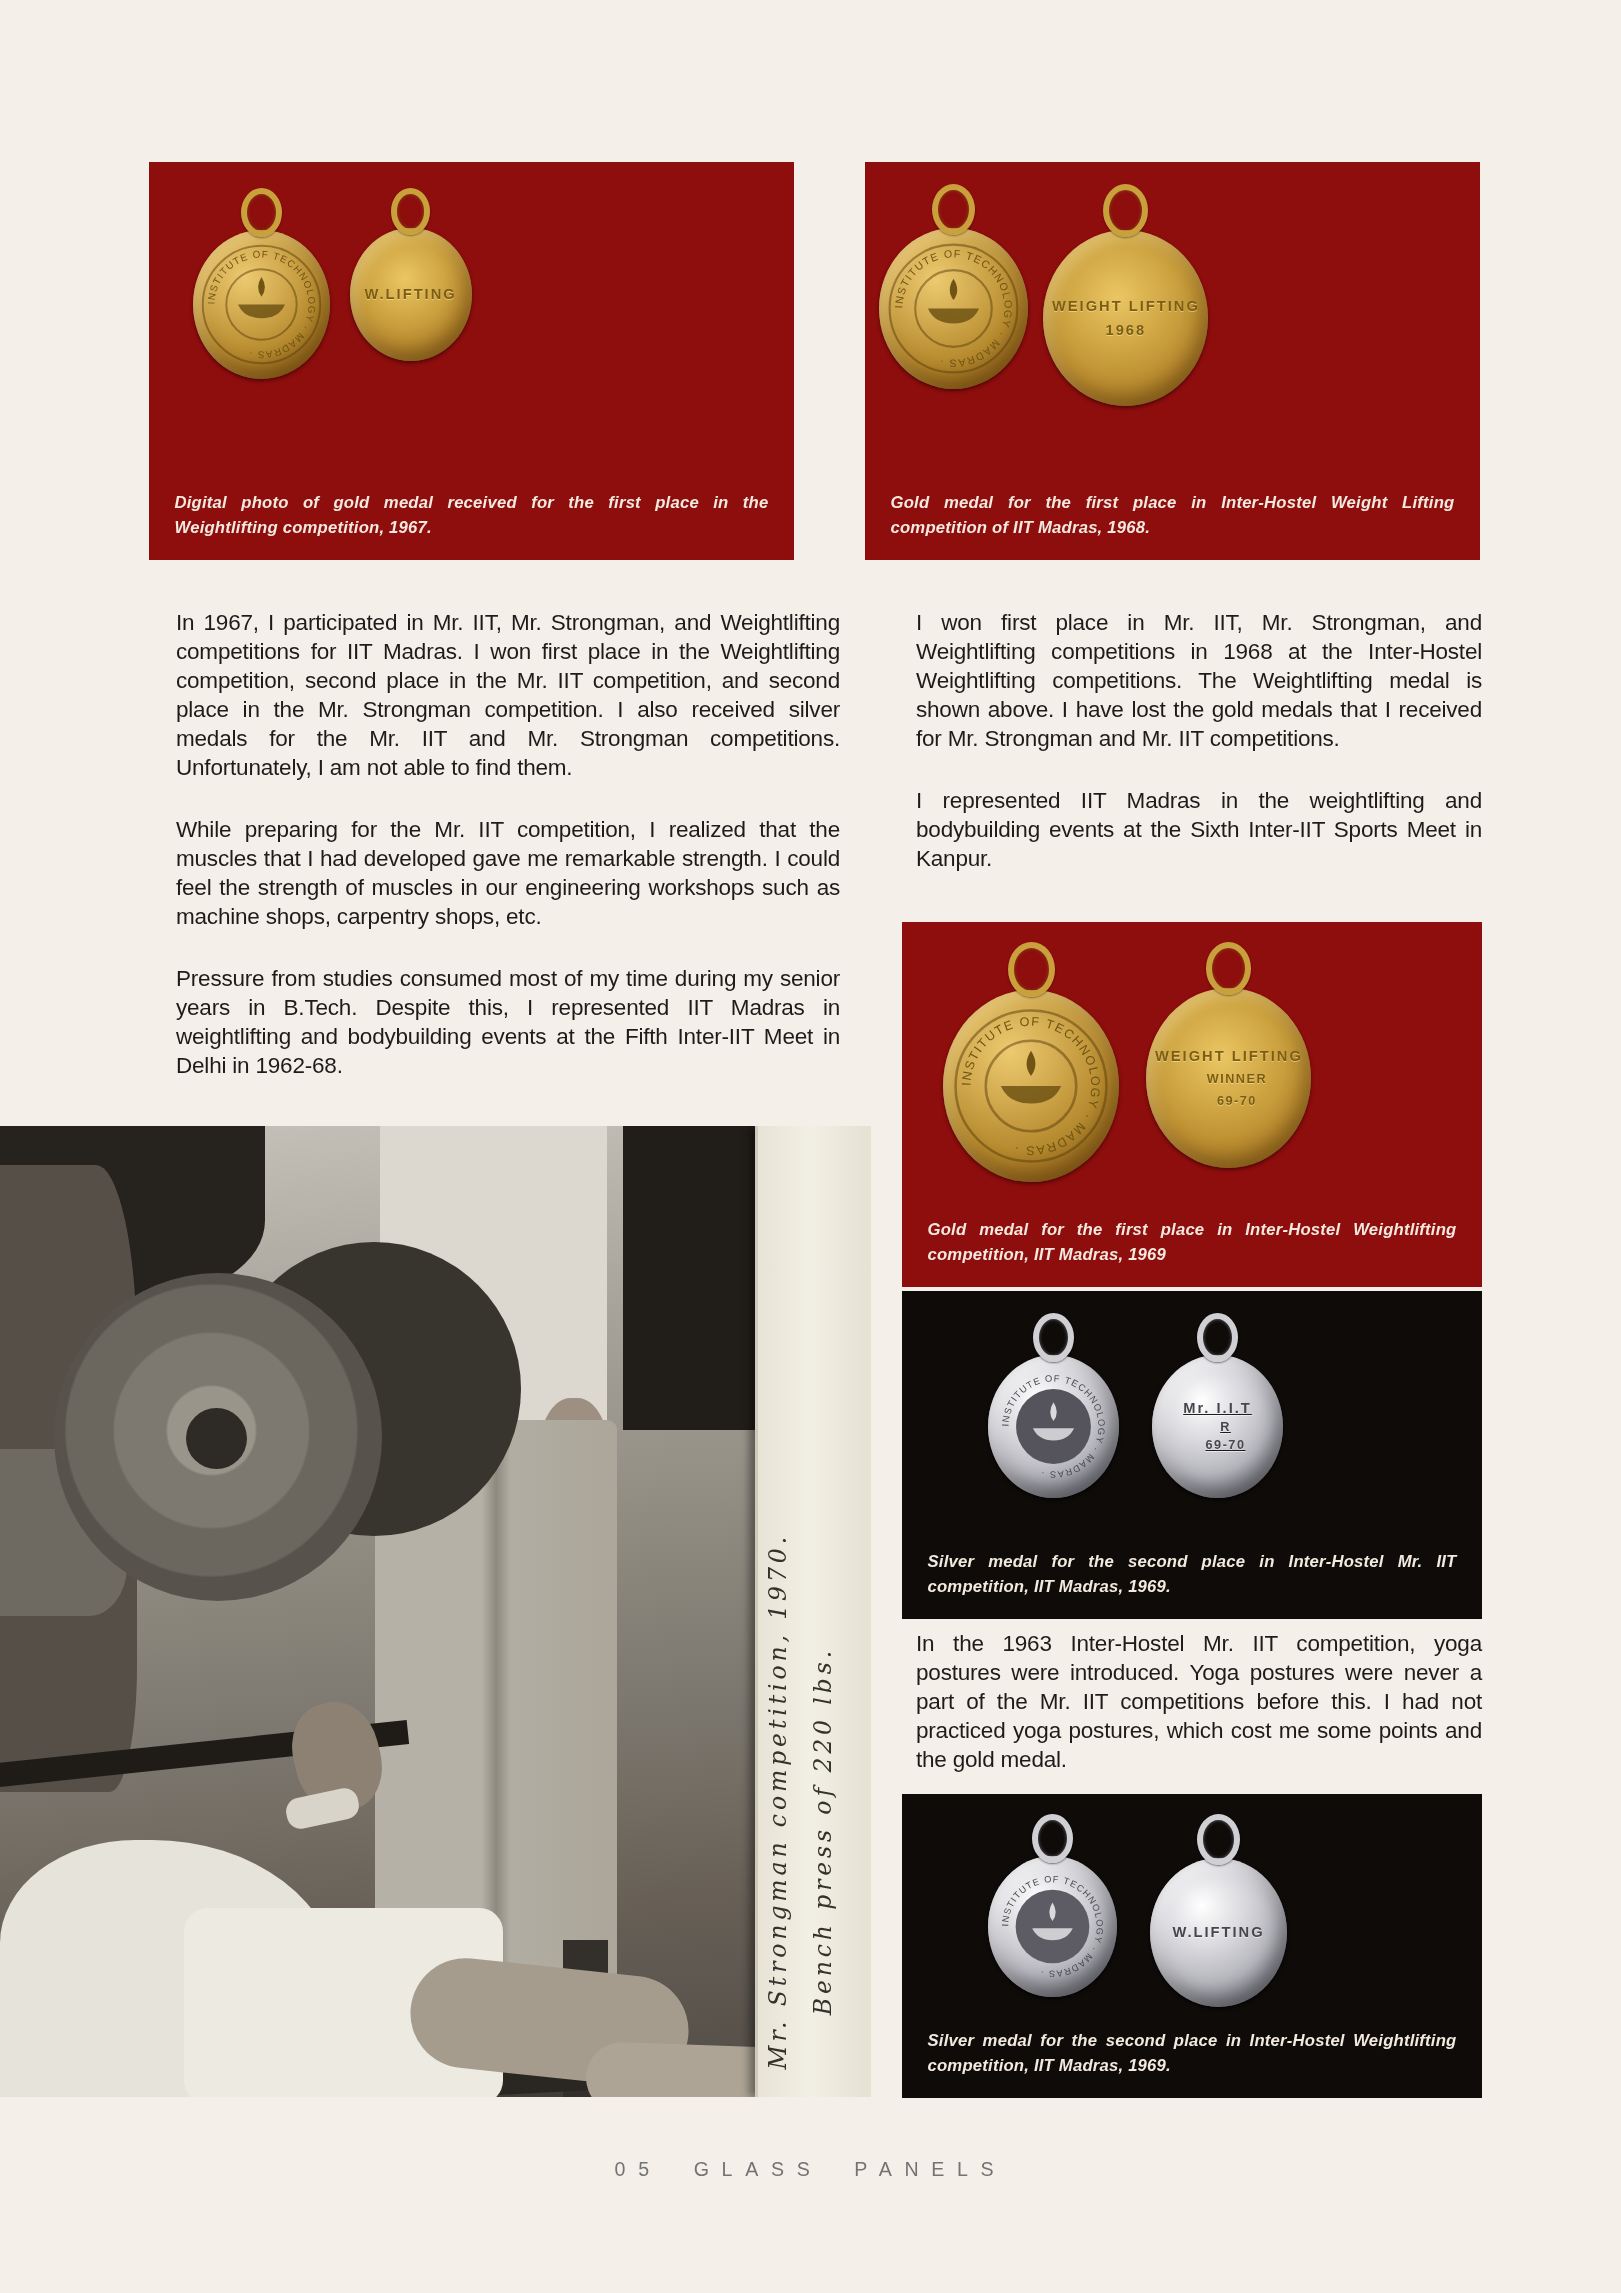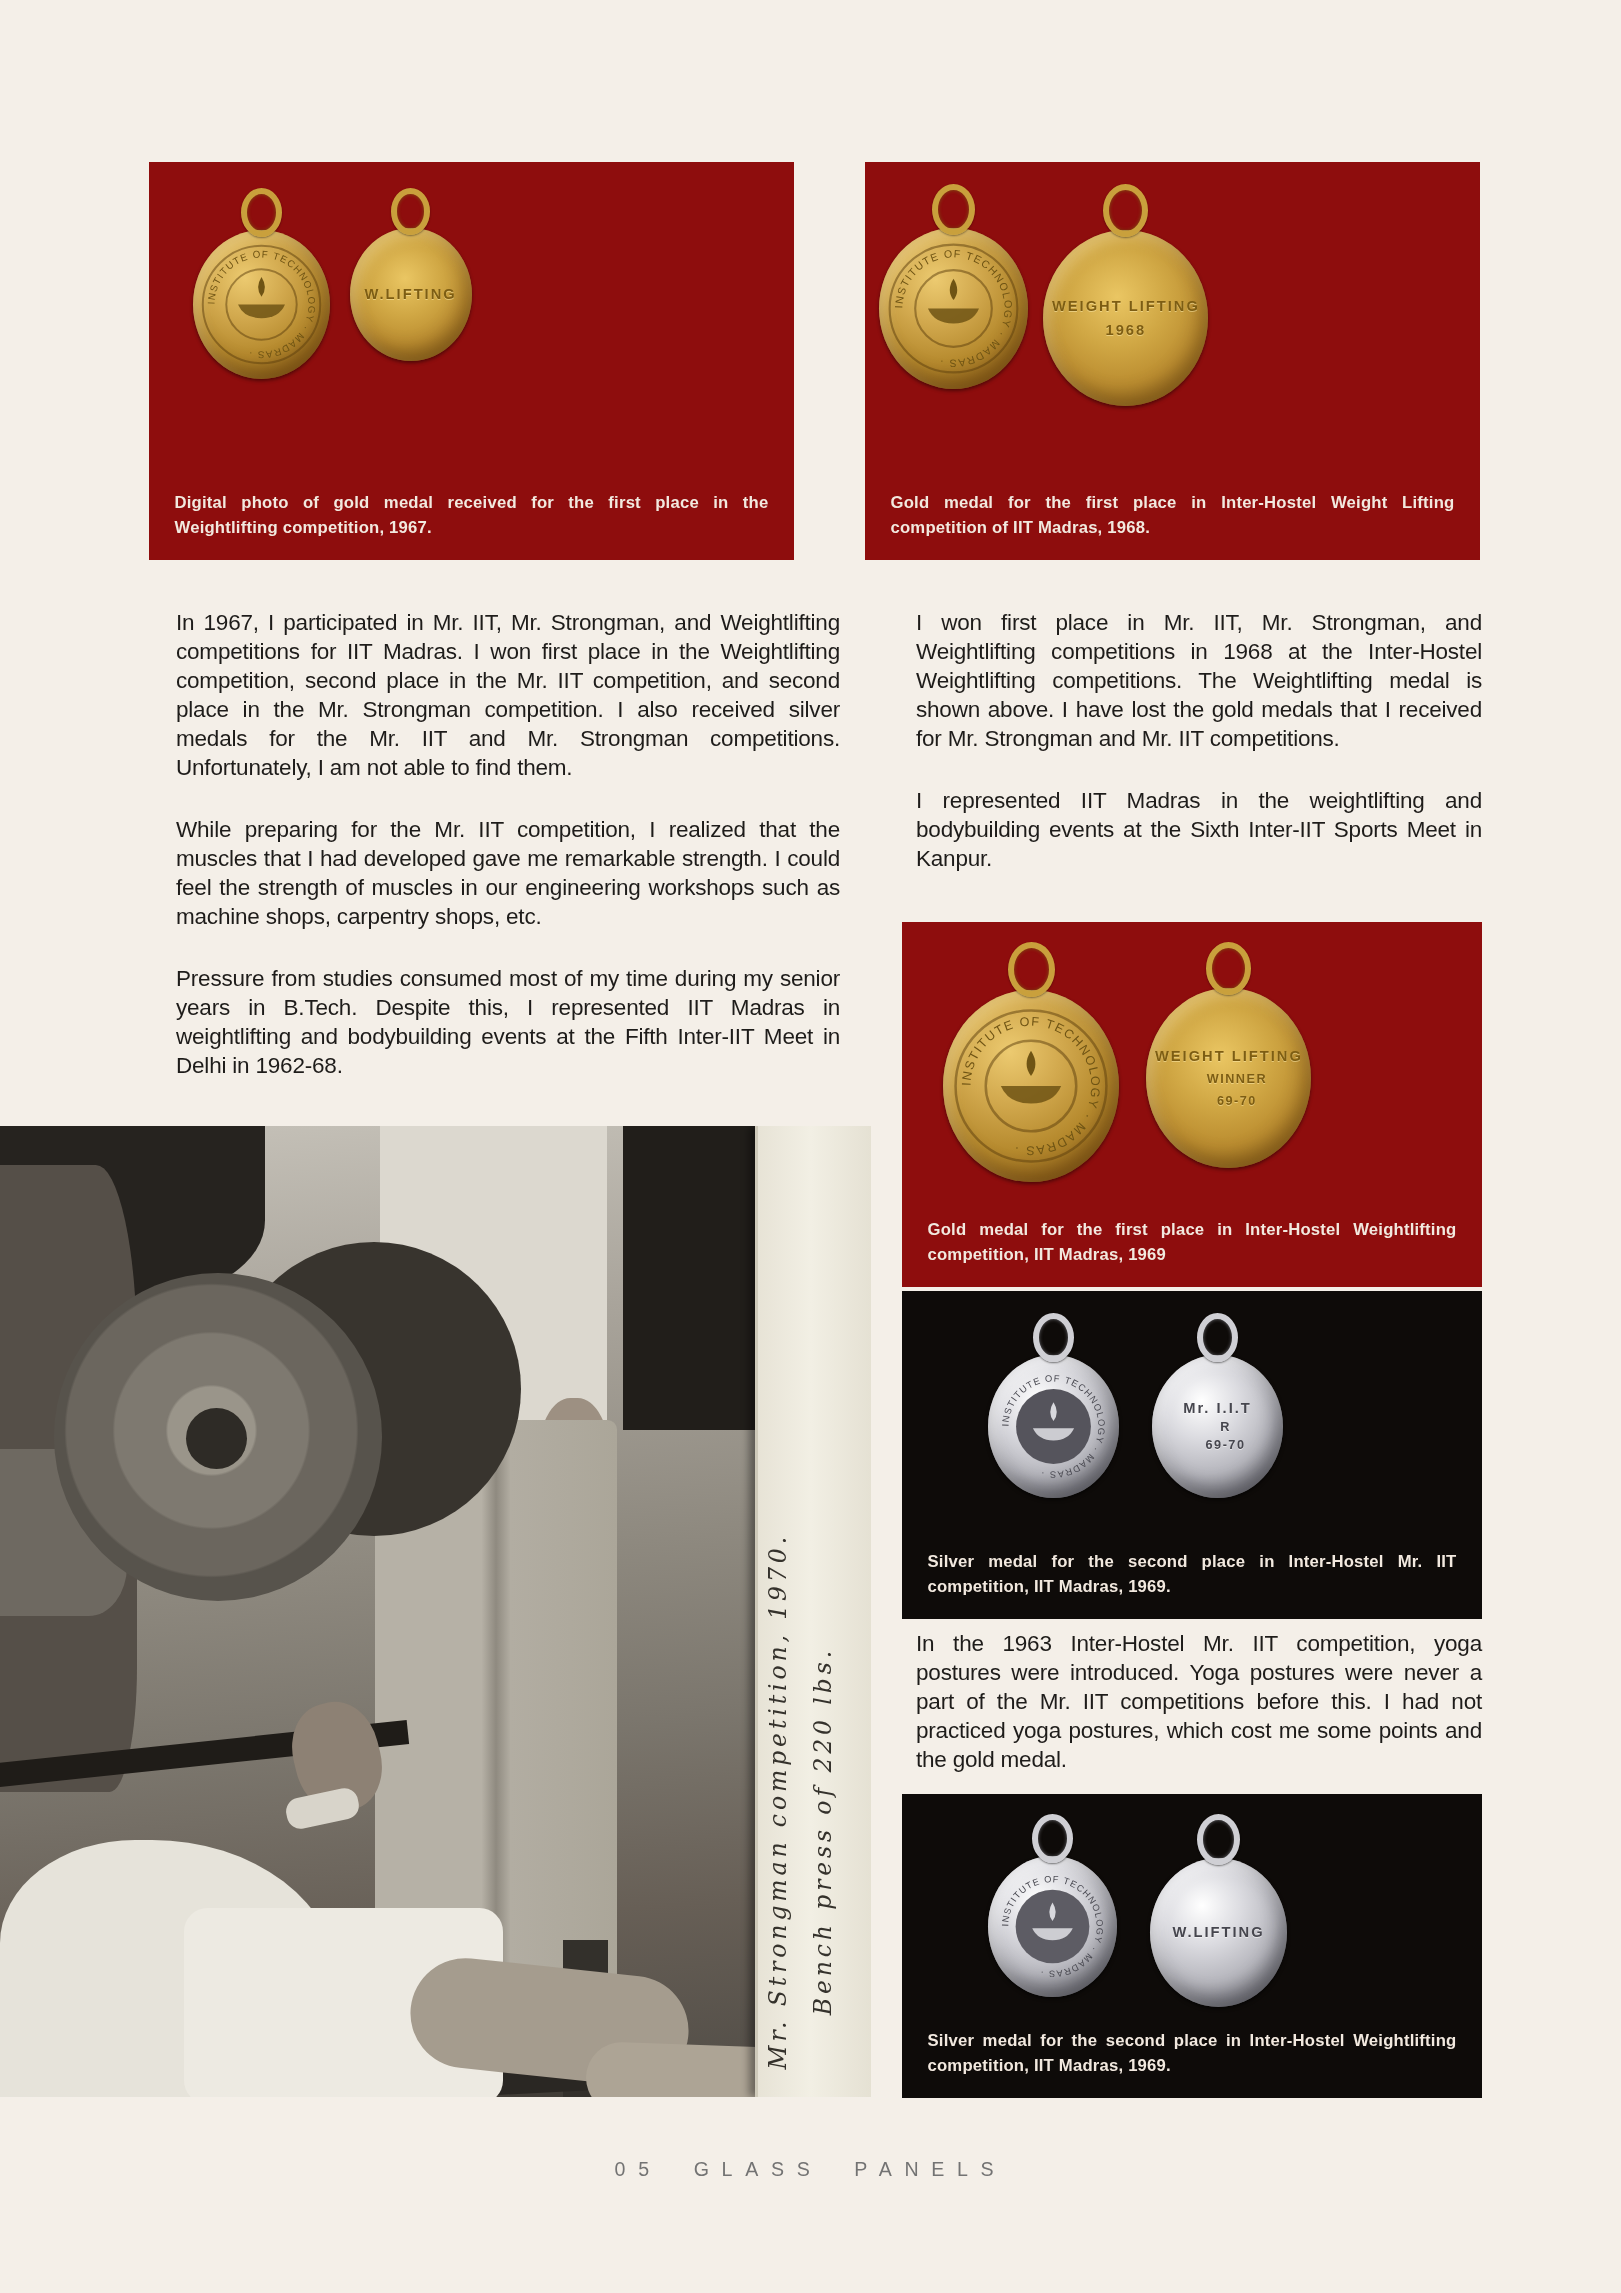--- a/index.html
+++ b/index.html
@@ -5,21 +5,21 @@
   html,body{margin:0;padding:0;background:#f4efe8;}
   .page{position:relative;width:1621px;height:2294px;background:#f4efe8;overflow:hidden;
         font-family:"Liberation Sans",sans-serif;color:#1e1c1a;}
 
   
   .panel{position:absolute;display:flex;flex-direction:column;box-sizing:border-box;}
   .panel.red{background:#8e0d0d;}
   .panel.black{background:#0e0b09;}
   .medal-row{flex:1;display:flex;align-items:flex-start;}
   .caption{margin:0;padding:0 25.5px 19.6px 25.5px;color:#f2e9df;font-size:16.7px;line-height:25px;
-           font-weight:bold;letter-spacing:0.2px;text-align:justify;text-align-last:left;}
+           font-style:italic;font-weight:bold;letter-spacing:0.2px;text-align:justify;text-align-last:left;}
 
   
   .medal{display:flex;flex-direction:column;align-items:center;position:relative;}
   .ring{border-radius:50%;margin-bottom:-6.9px;z-index:2;background:transparent;}
   .gold .ring{border:6.9px solid #c9a03c;box-shadow:inset 0 0 3.9px #7a5a14,0 1px 2px rgba(0,0,0,.4);}
   .silver .ring{border:6.9px solid #cfcfd4;box-shadow:inset 0 0 3.9px #6a6a70,0 1px 2px rgba(0,0,0,.5);}
   .disc{border-radius:50%;position:relative;display:flex;align-items:center;justify-content:center;overflow:hidden;}
   .gold .disc{background:radial-gradient(circle at 38% 32%,#ecca70 0%,#d2a94e 30%,#b68a2e 58%,#96691c 82%,#7c5414 100%);
               box-shadow:inset -5.9px -9.8px 17.6px rgba(60,30,0,.38),inset 5.9px 7.8px 13.7px rgba(255,236,170,.45),0 2px 3.9px rgba(0,0,0,.45);}
   .gold .disc.back{background:radial-gradient(circle at 45% 38%,#eac663 0%,#d0a744 35%,#bb8d30 62%,#9b7120 88%);}
@@ -202,21 +202,21 @@
             <text font-size="10" letter-spacing="1.2" fill="#4a4a52" font-family="Liberation Sans,sans-serif">
               <textPath href="#rimP3">INSTITUTE OF TECHNOLOGY · MADRAS ·</textPath>
             </text>
             <path d="M70,44 q7,11 0,20 q-7,-9 0,-20" fill="#d9d9de"></path>
             <path d="M48,72 h44 q-6,13 -22,13 q-16,0 -22,-13 z" fill="#d9d9de" opacity=".9"></path>
           </svg>
         </div>
       </div>
       <div class="medal silver">
         <div class="ring" style="width:29px;height:37px;"></div>
-        <div class="disc" style="width:131px;height:143px;">
+        <div class="disc" style="width:131px;height:143px;text-decoration:underline;">
           <div class="engraving" style="gap:3.9px;">
             <span class="eng eng-md">Mr. I.I.T</span>
             <span class="eng eng-sm">R</span>
             <span class="eng eng-sm">69-70</span>
           </div>
         </div>
       </div>
     </div>
     <p class="caption">Silver medal for the second place in Inter-Hostel Mr. IIT competition, IIT Madras, 1969.</p>
   </section>

